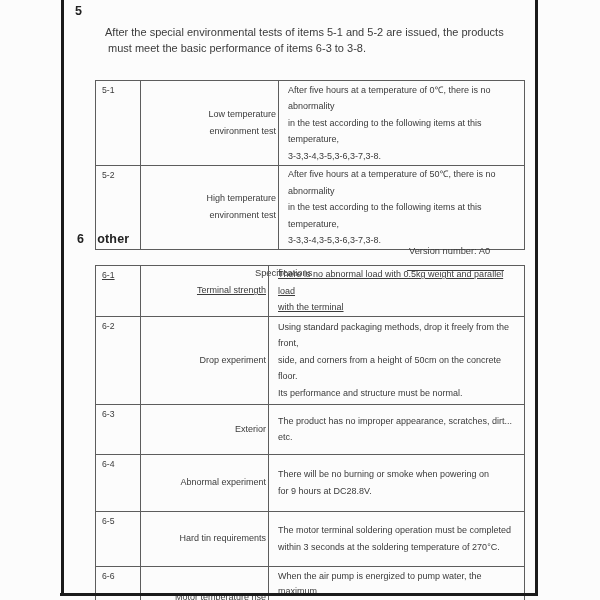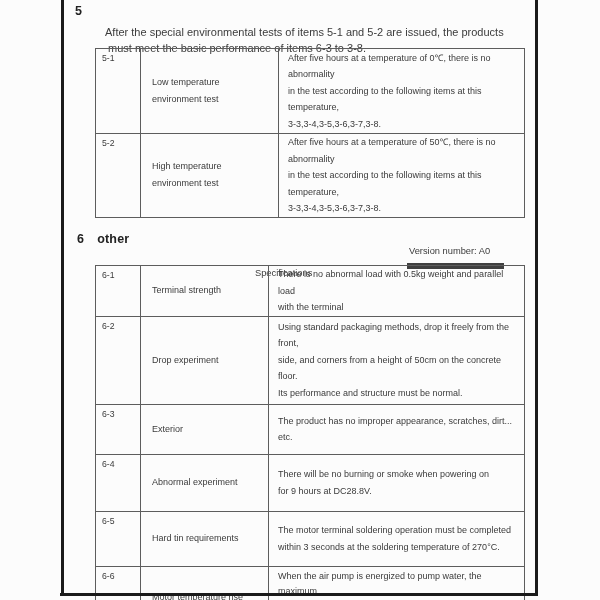--- a/index.html
+++ b/index.html
@@ -26,40 +26,40 @@
   .h6{left:77px;top:232px;}
 
   
   .para{position:absolute;left:105px;top:25px;font-size:11px;line-height:15.5px;color:#3b3b3b;}
   .para .l2{padding-left:3px;}
 
   
   .caption{position:absolute;left:255px;top:245px;font-size:9.3px;color:#3b3b3b;margin-top:23px;}
   .version{
     position:absolute;left:407px;top:246px;font-size:9.3px;color:#3b3b3b;
-    border-bottom:6px solid #404040;padding:0 14px 7px 2px;
+    border-bottom:1px solid #404040;padding:0 14px 14px 2px;
   }
 
   
   table.spec-table{
     position:absolute;left:95px;
     width:430px;border-collapse:collapse;table-layout:fixed;
     font-size:9px;color:#3b3b3b;
   }
   table.spec-table td{border:1px solid #5d5d5d;overflow:hidden;}
   td.id{width:38px;vertical-align:top;padding:4px 0 0 6px;font-size:8.7px;}
-  td.name{vertical-align:middle;padding:0 2px 0 11px;line-height:17px;white-space:pre-line;}
+  td.name{vertical-align:middle;padding:0 2px 0 11px;line-height:17px;white-space:pre-line;text-align:right;}
   td.desc{vertical-align:middle;padding:0 4px 0 9px;line-height:16.5px;white-space:pre-line;}
-  .t1{top:48px;}
+  .t1{top:80px;}
   .t1 td.name{width:124px;}
   .t1 tr:nth-child(1){height:85px;}
   .t1 tr:nth-child(2){height:73px;}
   .t2{top:265px;}
   .t2 td.name{width:114px;}
-  .t2 tr:nth-child(1){height:50px;}
+  .t2 tr:nth-child(1){height:50px;text-decoration:underline;}
   .t2 tr:nth-child(2){height:88px;}
   .t2 tr:nth-child(3){height:50px;margin-top:7px;}
   .t2 tr:nth-child(4){height:57px;}
   .t2 tr:nth-child(5){height:55px;}
   .t2 tr:nth-child(6){height:32px;}
   .t2 tr:nth-child(6) td.desc{vertical-align:top;padding-top:2px;line-height:15px;}
 </style>
 </head>
 <body>
 

